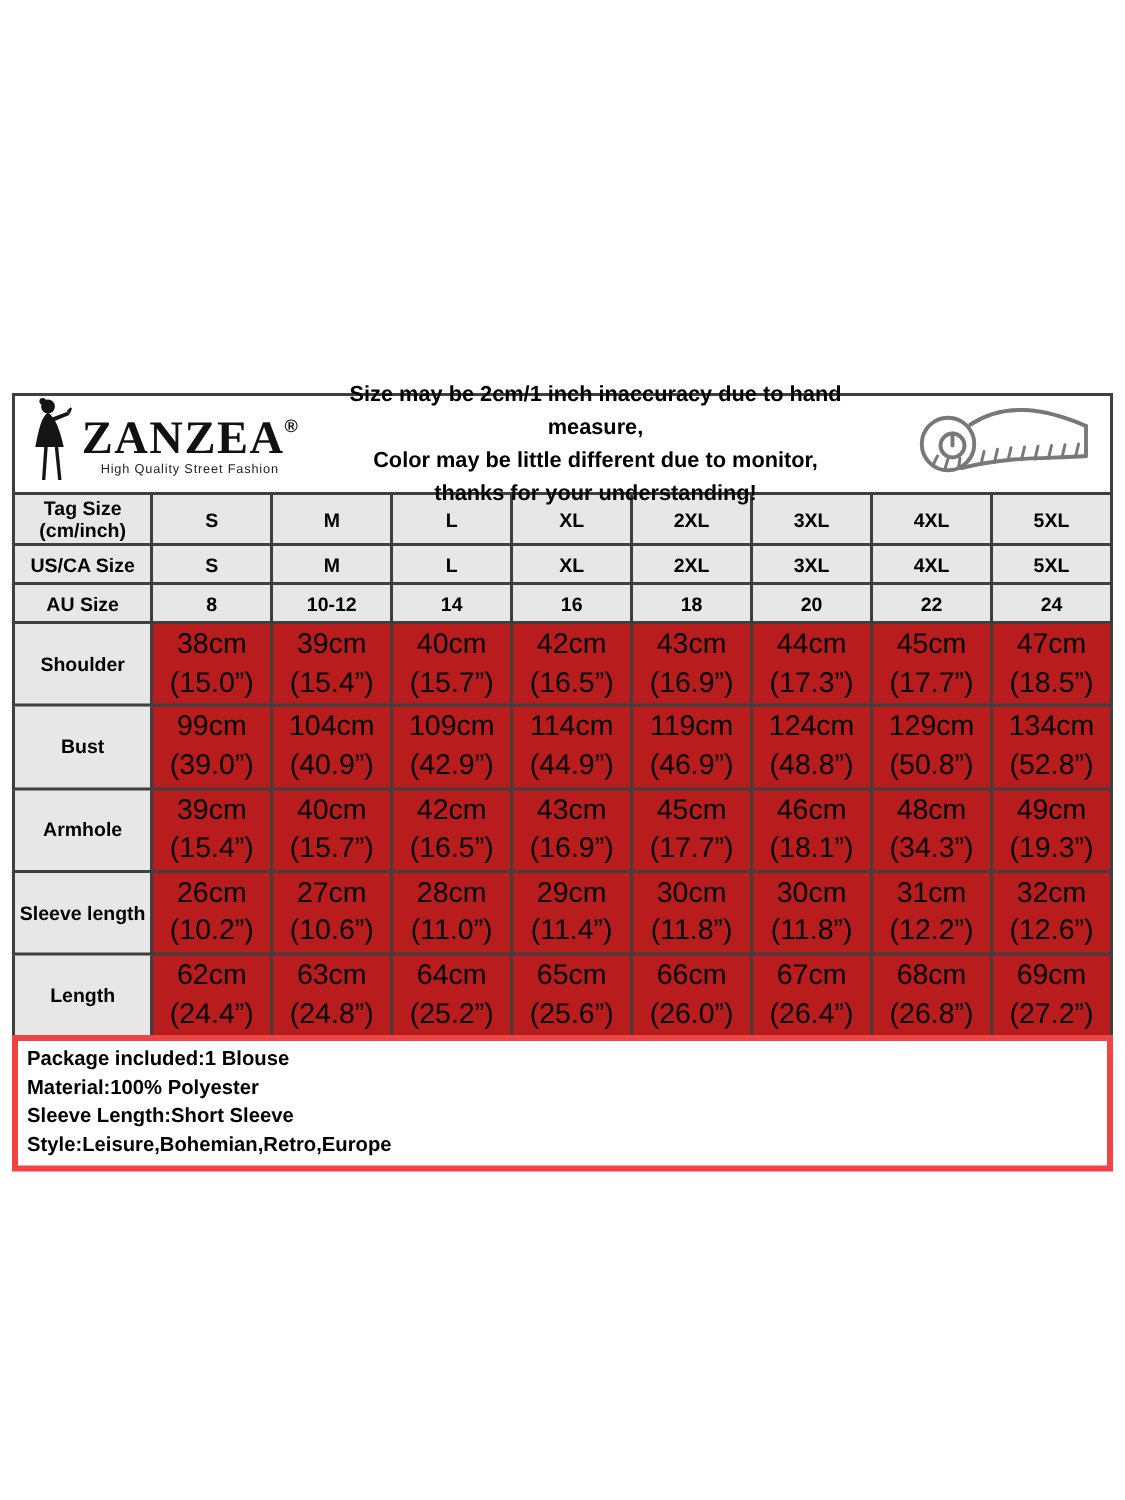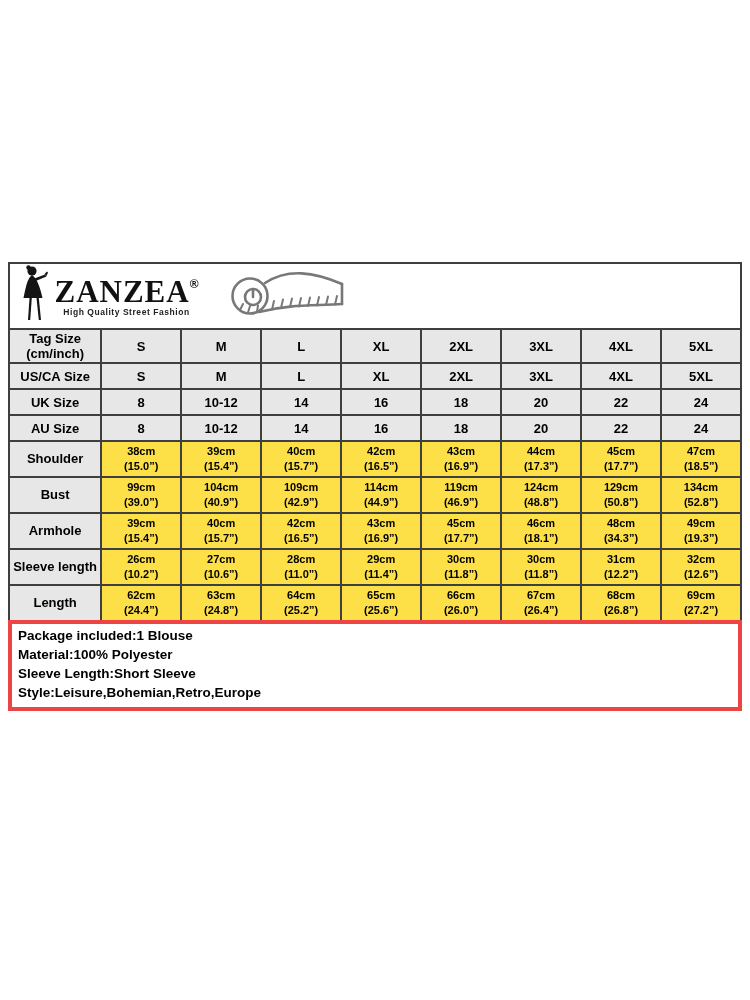--- a/index.html
+++ b/index.html
@@ -6,30 +6,30 @@
   .page{position:relative;width:750px;height:1000px;background:#ffffff;overflow:hidden;
         font-family:"Liberation Sans",sans-serif;color:#000;}
   .sheet{position:absolute;left:8px;top:262px;width:734px;}
 
   
   .band{display:flex;align-items:center;border:2px solid #3f3f3f;height:68px;box-sizing:border-box;background:#fff;}
   .logo{width:196px;display:flex;align-items:center;justify-content:center;gap:3px;}
   .logo-text{display:flex;flex-direction:column;align-items:center;line-height:1;}
   .brand-line{font-family:"Liberation Serif",serif;font-weight:bold;font-size:31px;letter-spacing:1px;color:#111;}
   .brand-line sup{font-size:12px;font-family:"Liberation Sans",sans-serif;vertical-align:14px;letter-spacing:0;}
-  .tagline{font-size:8.5px;font-weight:bold;letter-spacing:.55px;color:#222;margin-top:1px;}
+  .tagline{font-size:8.5px;font-weight:normal;letter-spacing:.55px;color:#222;margin-top:1px;}
   .notice{flex:1;text-align:center;font-weight:bold;font-size:14.5px;line-height:1.52;padding:0 4px;}
   .tape{width:152px;display:flex;align-items:center;justify-content:center;}
 
   
   table{width:100%;border-collapse:collapse;table-layout:fixed;margin-top:-2px;}
   td{border:2px solid #3f3f3f;text-align:center;vertical-align:middle;
      white-space:pre-line;padding:1px 2px;box-sizing:border-box;}
   .row-header td{background:#e7e7e7;font-weight:bold;font-size:13px;}
-  .row-measure td{background:#fde047;font-weight:bold;font-size:11px;line-height:1.35;}
+  .row-measure td{background:#b91c1c;font-weight:normal;font-size:19px;line-height:1.35;}
   .row-measure td.label-cell{background:#e7e7e7;font-weight:bold;font-size:13px;}
   tbody tr:nth-child(1) td{height:16px;}
   tbody tr:nth-child(2) td,tbody tr:nth-child(3) td,tbody tr:nth-child(4) td{height:26px;}
   tbody tr:nth-child(n+5) td{height:36px;}
 
   
   .info{border:4px solid #ef4444;margin-top:-2px;padding:2px 6px 5px;background:#fff;}
   .info div{font-size:13.5px;font-weight:bold;line-height:19px;white-space:pre;}
 </style>
 </head>
@@ -48,20 +48,25 @@
             <path d="M16 14 L28 9.5 L29.5 11.5 L17.5 16.5 Z" fill="#151515"></path>
             <path d="M27.5 9 L30 6.5 L31 7.5 L29.5 11 Z" fill="#151515"></path>
             <path d="M12.5 33 L11 55 L13.2 55 L14.8 33 Z" fill="#151515"></path>
             <path d="M19.5 33 L21.8 55 L24 55 L21.8 33 Z" fill="#151515"></path>
           </svg>
         </span>
         <span class="logo-text">
           <span class="brand-line"><span>ZANZEA</span><sup>®</sup></span>
           <span class="tagline">High Quality Street Fashion</span>
         </span>
+      </div>
+      <div class="notice">
+        <div>Size may be 2cm/1 inch inaccuracy due to hand measure,</div>
+        <div>Color may be little different due to monitor,</div>
+        <div>thanks for your understanding!</div>
       </div>
       <div class="tape">
         <svg width="132" height="60" viewBox="0 0 132 60" fill="none" stroke="#787878" stroke-width="2.6" stroke-linecap="round">
           <circle cx="34" cy="30" r="17.5"></circle>
           <circle cx="37" cy="31" r="8"></circle>
           <line x1="37" y1="23" x2="37" y2="31"></line>
           <path d="M49 17 C 72 2 98 6 126 18"></path>
           <path d="M43 46 C 74 38 100 40 126 38"></path>
           <line x1="126" y1="18" x2="126" y2="38"></line>
           <g stroke-width="2">
@@ -111,31 +116,20 @@
             <td>S</td>
             <td>M</td>
             <td>L</td>
             <td>XL</td>
             <td>2XL</td>
             <td>3XL</td>
             <td>4XL</td>
             <td>5XL</td>
           </tr>
           <tr class="row-header">
-            <td class="label-cell">UK Size</td>
-            <td>8</td>
-            <td>10-12</td>
-            <td>14</td>
-            <td>16</td>
-            <td>18</td>
-            <td>20</td>
-            <td>22</td>
-            <td>24</td>
-          </tr>
-          <tr class="row-header">
             <td class="label-cell">AU Size</td>
             <td>8</td>
             <td>10-12</td>
             <td>14</td>
             <td>16</td>
             <td>18</td>
             <td>20</td>
             <td>22</td>
             <td>24</td>
           </tr>

